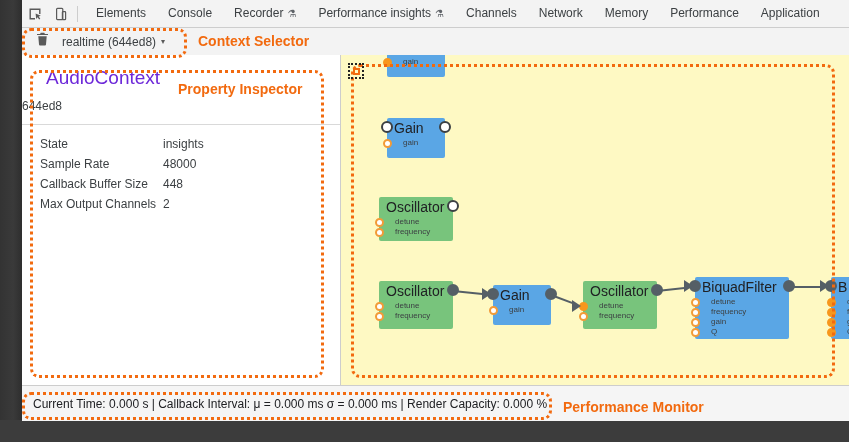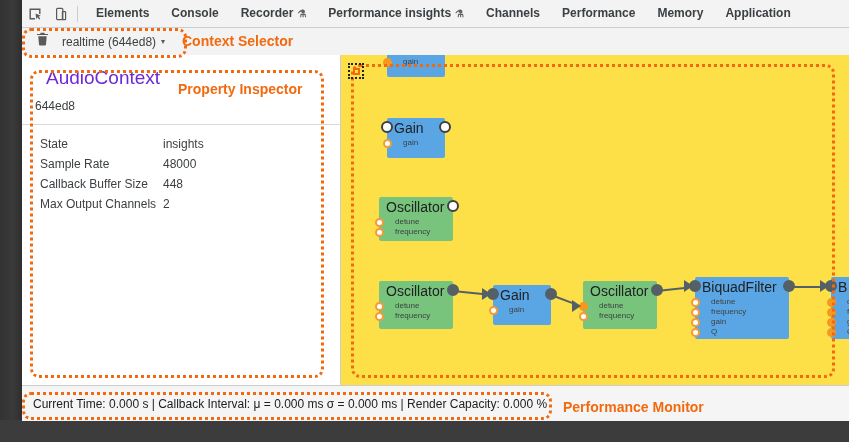--- a/index.html
+++ b/index.html
@@ -21,41 +21,41 @@
   .devtools{position:absolute;left:22px;top:0;width:827px;height:420px;
     background:#ffffff;}
 
   
   .tabbar{position:relative;height:27px;background:#f3f3f3;
     border-bottom:1px solid #cdcdcd;display:flex;align-items:center;}
   .tb-icon{width:26px;height:26px;display:flex;align-items:center;justify-content:center;
     color:#5a5a5a;flex:0 0 auto;}
   .tb-sep{width:1px;height:16px;background:#cdcdcd;margin:0 7px 0 3px;}
   .tab{font-size:12px;color:#3c4043;padding:0 11px;white-space:nowrap;
-    display:flex;align-items:flex-start;gap:4px;height:27px;line-height:27px;font-weight:bold;}
+    display:flex;align-items:flex-start;gap:4px;height:27px;line-height:27px;}
   .tab .warn{font-size:10px;color:#5f6368;}
 
   
   .ctxbar{position:relative;height:27px;background:#f3f3f3;
     border-bottom:1px solid #cdcdcd;display:flex;}
   .trash{width:22px;height:22px;margin-left:9px;display:flex;align-items:center;
     justify-content:center;color:#5a5a5a;}
   .ctx-select{font-size:12px;color:#3c4043;margin-left:5px;display:flex;
     align-items:center;gap:5px;padding:2px 4px;}
   .caret{font-size:8px;color:#5a5a5a;}
 
   
   .main{position:absolute;left:0;top:55px;width:827px;height:330px;display:flex;}
   .pane-left{width:318px;height:330px;background:#fff;
     border-right:1px solid #cdcdcd;position:relative;overflow:hidden;}
-  .pane-right{flex:1;height:330px;background:#fde047;position:relative;overflow:hidden;}
+  .pane-right{flex:1;height:330px;background:#fef9c3;position:relative;overflow:hidden;}
 
   
   .pi-title{font-size:19px;color:#6d28d9;padding:12px 0 0 24px;font-weight:400;}
-  .pi-id{font-size:12px;color:#3c4043;padding:10px 0 0 13px;}
+  .pi-id{font-size:12px;color:#3c4043;padding:10px 0 0 0;}
   .pi-hr{margin:11px 0 0 0;height:1px;background:#d9d9d9;width:318px;}
   .pi-table{margin:9px 0 0 18px;border-collapse:collapse;}
   .pi-table td{font-size:12px;color:#3c4043;padding:3px 0;vertical-align:top;}
   .pi-k{width:123px;}
 
   
   .graph{position:absolute;inset:0;}
   .node{position:absolute;border-radius:2px;}
   .node .title{font-size:14px;color:#202124;padding:2px 0 0 7px;
     white-space:nowrap;line-height:17px;}
@@ -123,24 +123,27 @@
         <span class="warn">⚗</span>
       </div>
       <div class="tab">
         <span>Performance insights</span>
         <span class="warn">⚗</span>
       </div>
       <div class="tab">
         <span>Channels</span>
       </div>
       <div class="tab">
+        <span>Network</span>
+      </div>
+      <div class="tab">
+        <span>Memory</span>
+      </div>
+      <div class="tab">
         <span>Performance</span>
-      </div>
-      <div class="tab">
-        <span>Memory</span>
       </div>
       <div class="tab">
         <span>Application</span>
       </div>
     </div>
 
     <div class="ctxbar">
       <div class="trash">
         <svg width="13" height="14" viewBox="0 0 13 14">
           <path d="M4.7 0.8h3.6l0.6 1.1H12v1.2H1V1.9h3.1z" fill="#5a5a5a"></path>
@@ -278,21 +281,21 @@
           </div>
       </div>
     </div>
 
     <div class="perfbar">
       <div class="perftext">Current Time: 0.000 s | Callback Interval: μ = 0.000 ms σ = 0.000 ms | Render Capacity: 0.000 %</div>
     </div>
   </div>
 
   <div class="ann-box" style="left:22px;top:28px;width:165px;height:30px;"></div>
-  <div class="ann-label" style="left:182px;top:33px;">Context Selector</div>
+  <div class="ann-label" style="left:198px;top:33px;">Context Selector</div>
 
   <div class="ann-box" style="left:30px;top:70px;width:294px;height:308px;"></div>
   <div class="ann-label" style="left:178px;top:81px;">Property Inspector</div>
 
   <div class="ann-box" style="left:351px;top:64px;width:484px;height:314px;"></div>
   <div class="ann-handle" style="left:348px;top:63px;">
       <i></i>
     </div>
 
   <div class="ann-box" style="left:22px;top:392px;width:530px;height:28px;"></div>

